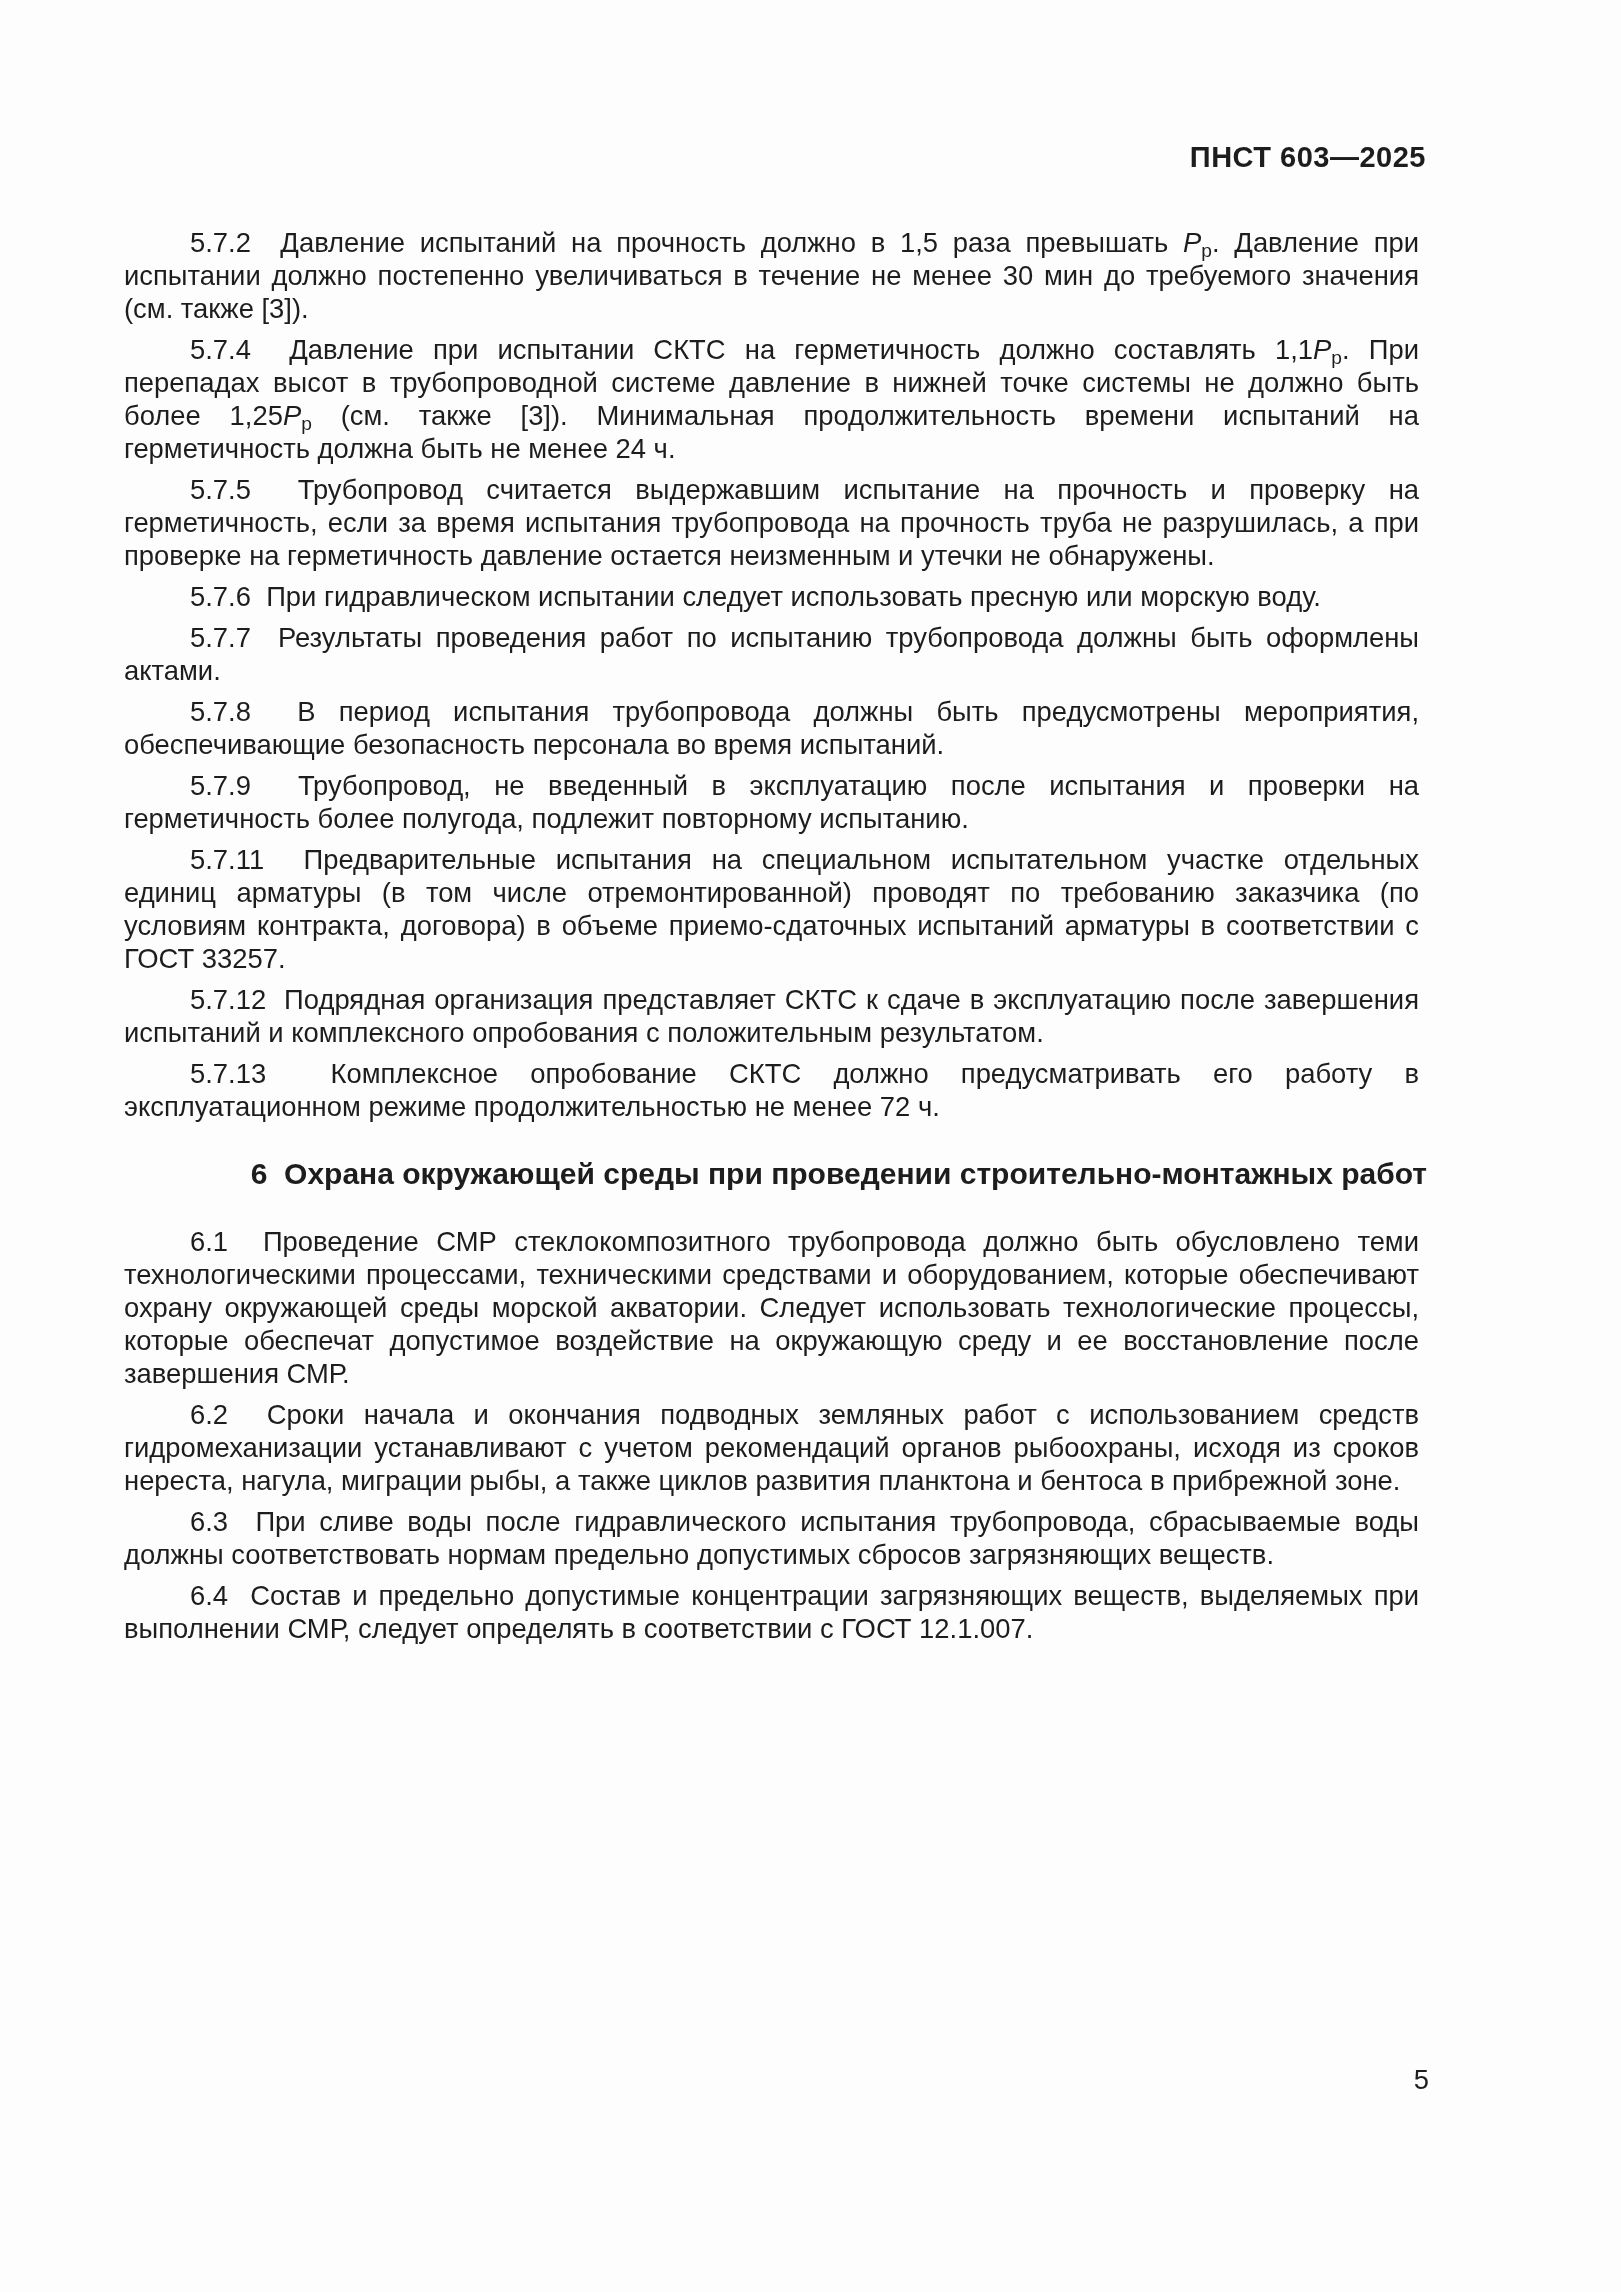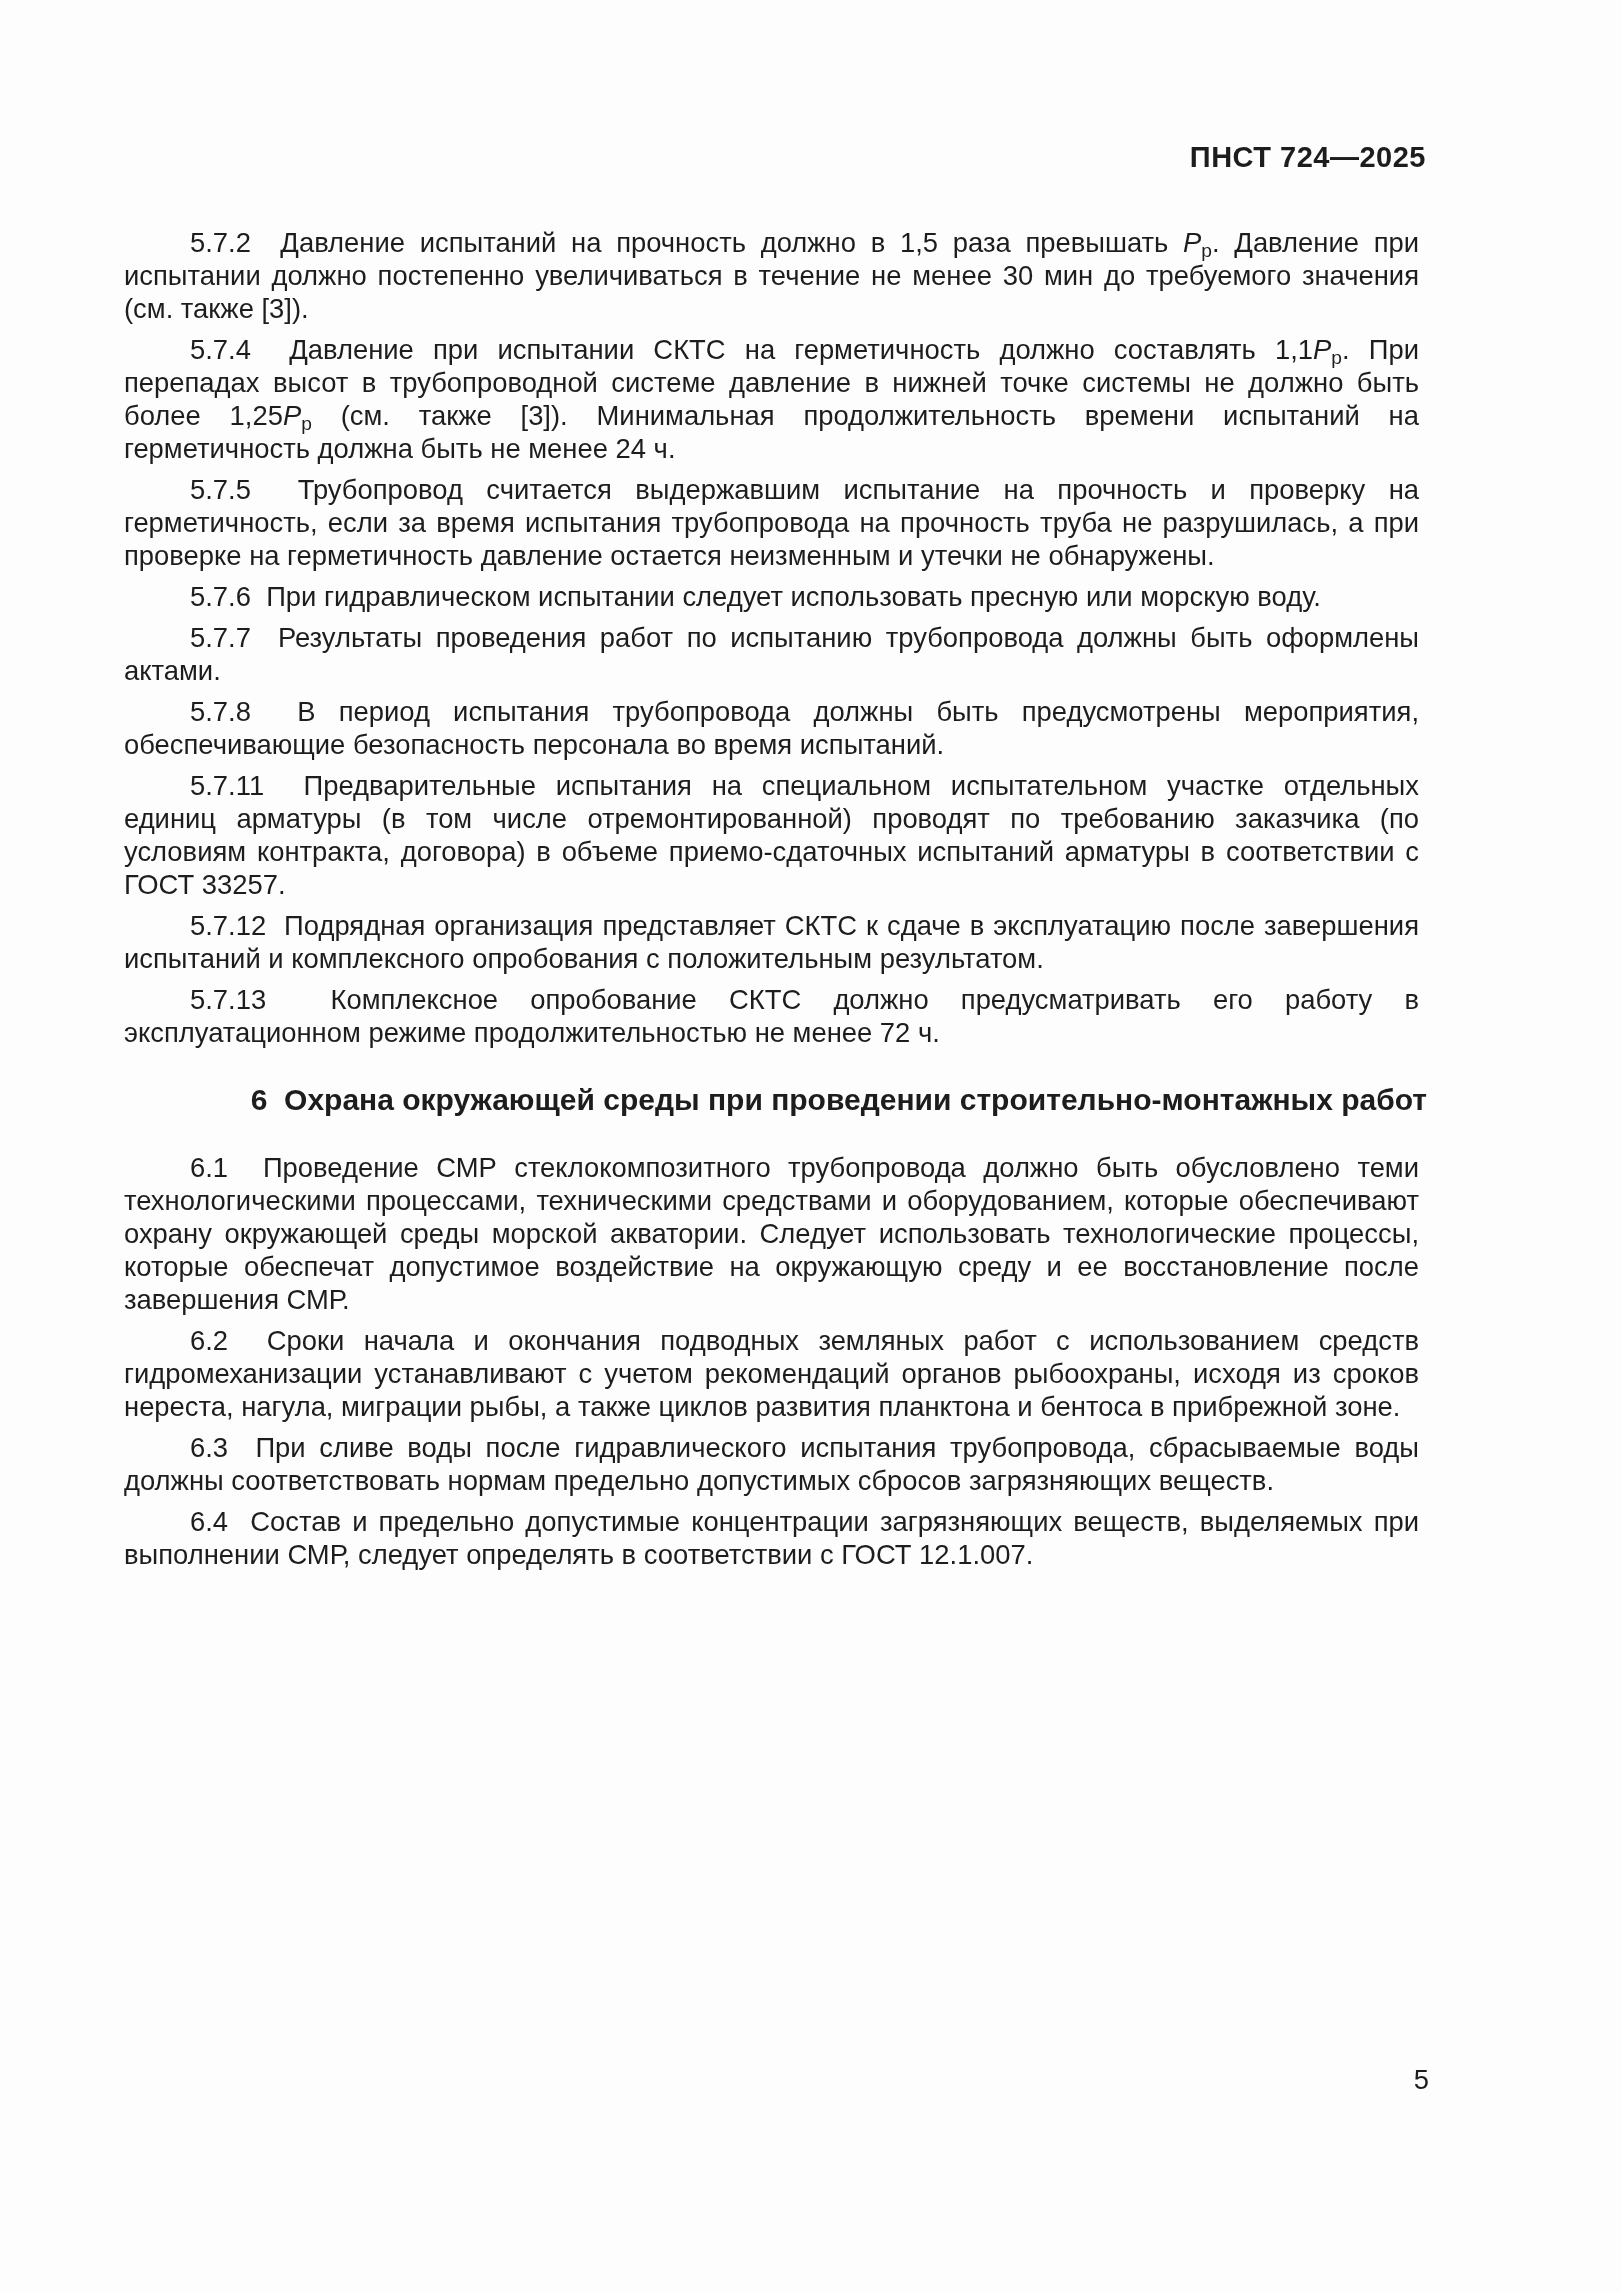--- a/index.html
+++ b/index.html
@@ -63,31 +63,32 @@
     top: 2064px;
     right: 192px;
     font-size: 27.4px;
   }
 </style>
 </head>
 <body>
 
 <div class="page">
 
-  <div class="doc-header">ПНСТ 724—2025</div>
+  <div class="doc-header">ПНСТ 603—2025</div>
 
   <div class="body-text">
 
     <div>
         <p><span>5.7.2&nbsp; Давление испытаний на прочность должно в 1,5 раза превышать </span><span class="var">P</span><span class="sub">р</span><span>. Давление при испытании должно постепенно увеличиваться в течение не менее 30 мин до требуемого значения (см. также [3]).</span></p>
         <p><span>5.7.4&nbsp; Давление при испытании СКТС на герметичность должно составлять 1,1</span><span class="var">P</span><span class="sub">р</span><span>. При перепадах высот в трубопроводной системе давление в нижней точке системы не должно быть более 1,25</span><span class="var">P</span><span class="sub">р</span><span> (см. также [3]). Минимальная продолжительность времени испытаний на герметичность должна быть не менее 24 ч.</span></p>
         <p><span>5.7.5&nbsp; Трубопровод считается выдержавшим испытание на прочность и проверку на герметичность, если за время испытания трубопровода на прочность труба не разрушилась, а при проверке на герметичность давление остается неизменным и утечки не обнаружены.</span></p>
         <p><span>5.7.6&nbsp; При гидравлическом испытании следует использовать пресную или морскую воду.</span></p>
         <p><span>5.7.7&nbsp; Результаты проведения работ по испытанию трубопровода должны быть оформлены актами.</span></p>
         <p><span>5.7.8&nbsp; В период испытания трубопровода должны быть предусмотрены мероприятия, обеспечивающие безопасность персонала во время испытаний.</span></p>
+        <p><span>5.7.9&nbsp; Трубопровод, не введенный в эксплуатацию после испытания и проверки на герметичность более полугода, подлежит повторному испытанию.</span></p>
         <p><span>5.7.11&nbsp; Предварительные испытания на специальном испытательном участке отдельных единиц арматуры (в том числе отремонтированной) проводят по требованию заказчика (по условиям контракта, договора) в объеме приемо-сдаточных испытаний арматуры в соответствии с ГОСТ 33257.</span></p>
         <p><span>5.7.12&nbsp; Подрядная организация представляет СКТС к сдаче в эксплуатацию после завершения испытаний и комплексного опробования с положительным результатом.</span></p>
         <p><span>5.7.13&nbsp; Комплексное опробование СКТС должно предусматривать его работу в эксплуатационном режиме продолжительностью не менее 72 ч.</span></p>
       </div>
 
     <h2 class="section-heading">6&nbsp; Охрана окружающей среды при проведении строительно-монтажных работ</h2>
 
     <div>
         <p><span>6.1&nbsp; Проведение СМР стеклокомпозитного трубопровода должно быть обусловлено теми технологическими процессами, техническими средствами и оборудованием, которые обеспечивают охрану окружающей среды морской акватории. Следует использовать технологические процессы, которые обеспечат допустимое воздействие на окружающую среду и ее восстановление после завершения СМР.</span></p>
         <p><span>6.2&nbsp; Сроки начала и окончания подводных земляных работ с использованием средств гидромеханизации устанавливают с учетом рекомендаций органов рыбоохраны, исходя из сроков нереста, нагула, миграции рыбы, а также циклов развития планктона и бентоса в прибрежной зоне.</span></p>

